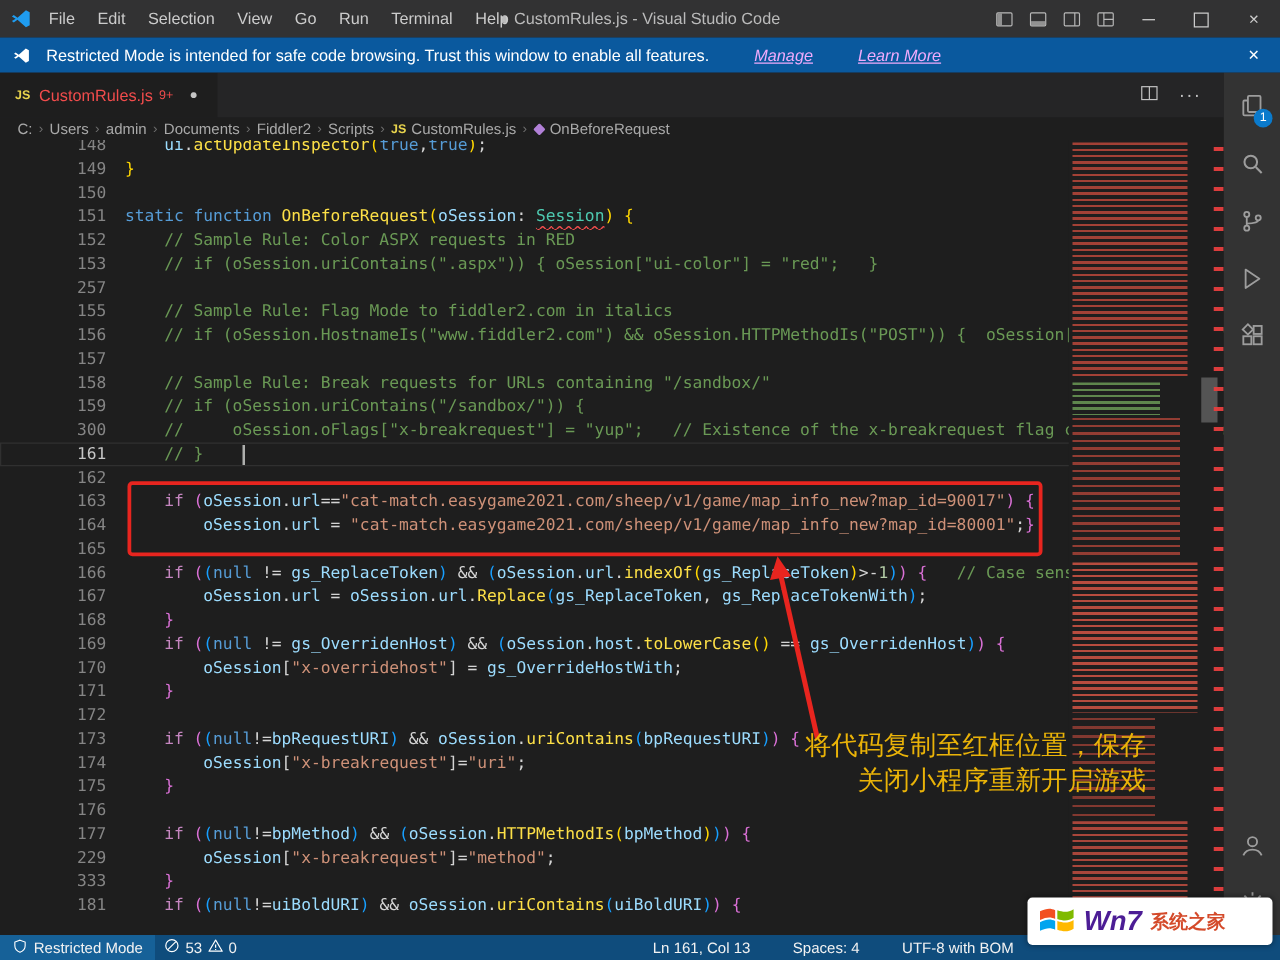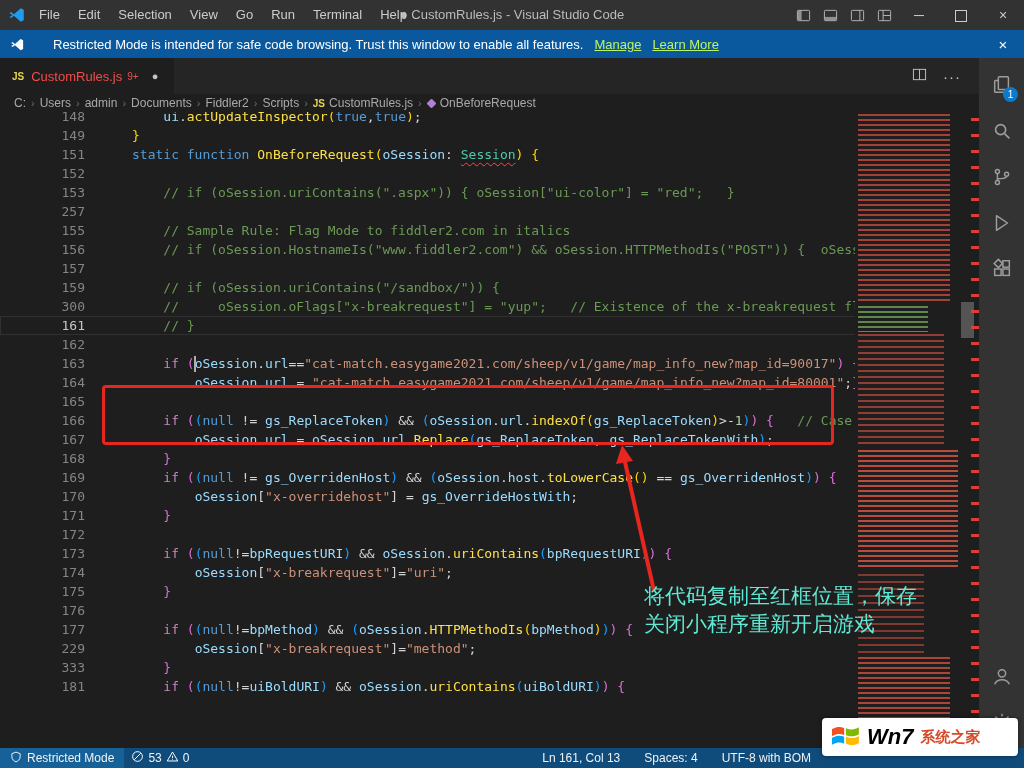--- a/index.html
+++ b/index.html
@@ -14,22 +14,22 @@
   .menu-item{padding:0 9px;line-height:30px;color:#cccccc;cursor:default;}
   .tb-title{position:absolute;left:0;right:0;text-align:center;line-height:30px;color:#bbbbbb;pointer-events:none;}
   .tb-controls{margin-left:auto;display:flex;align-items:center;height:100%;z-index:2;}
   .layout-ic{width:27px;height:30px;display:flex;align-items:center;justify-content:center;color:#b9b9b9;}
   .win-btn{width:42px;height:30px;line-height:30px;text-align:center;font-size:14px;color:#cccccc;}
   .max-box{display:inline-block;width:10px;height:10px;border:1px solid #ccc;vertical-align:middle;}
 
   
   .banner{position:absolute;top:30px;left:0;right:0;height:28px;background:#0a599e;display:flex;align-items:center;
           padding:0 10px;color:#fff;z-index:3;}
-  .banner .b-text{margin-left:24px;}
-  .banner-link{text-decoration:underline;color:#bef264;margin-left:11px;cursor:pointer;}
+  .banner .b-text{margin-left:8px;}
+  .banner-link{text-decoration:underline;color:#f0abfc;margin-left:36px;cursor:pointer;font-style:italic;}
   .banner-close{margin-left:auto;font-size:15px;width:22px;text-align:center;cursor:pointer;}
 
   
   .tabbar{position:absolute;top:58px;left:0;right:45px;height:36px;background:#252526;display:flex;align-items:stretch;}
   .tab{display:flex;align-items:center;gap:7px;padding:0 12px;background:#1e1e1e;min-width:150px;}
   .js-ic{color:#e8d44d;font-weight:bold;font-size:10px;}
   .tab-name{color:#f14c4c;}
   .tab-badge{color:#f14c4c;font-size:10px;margin-left:-2px;}
   .tab-dirty{color:#c5c5c5;font-size:11px;margin-left:6px;}
   .tab-actions{margin-left:auto;display:flex;align-items:center;gap:16px;padding-right:18px;color:#c5c5c5;}
@@ -40,21 +40,21 @@
                align-items:center;padding-left:14px;font-size:12px;color:#a9a9a9;white-space:nowrap;}
   .bc-item{display:flex;align-items:center;cursor:pointer;}
   .bc-sep{color:#6e6e6e;margin:0 5px;font-size:11px;}
   .bc-js{margin-right:4px;}
   .sym-method{width:7px;height:7px;background:#b180d7;transform:rotate(45deg);border-radius:1px;display:inline-block;margin:0 5px 0 1px;}
 
   
   .editor{position:absolute;top:112px;left:0;right:45px;bottom:20px;overflow:hidden;background:#1e1e1e;}
   .lines{position:absolute;top:-5px;left:0;right:0;font-family:"DejaVu Sans Mono","Liberation Mono",monospace;
          font-size:13px;line-height:19px;}
-  .code-line{display:flex;height:19px;white-space:pre;gap:32px;}
+  .code-line{display:flex;height:19px;white-space:pre;}
   .code-line.active{outline:1px solid #303030;outline-offset:-1px;}
   .code-line.active .ln{color:#c6c6c6;}
   .ln{width:100px;padding-right:15px;box-sizing:border-box;text-align:right;color:#858585;flex:none;}
   .code{white-space:pre;}
   .tk-pln{color:#d4d4d4}.tk-kw{color:#569cd6}.tk-ctl{color:#c586c0}.tk-fn{color:#fde047}
   .tk-var{color:#9cdcfe}.tk-str{color:#ce9178}.tk-cm{color:#6a9955}.tk-typ{color:#4ec9b0}
   .tk-num{color:#b5cea8}.tk-b1{color:#ffd700}.tk-b2{color:#da70d6}.tk-b3{color:#179fff}
   .tk-err{text-decoration:underline wavy #f14c4c 1px;text-underline-offset:3px;}
   .cursor{position:absolute;left:194px;top:244px;width:2px;height:16px;background:#aeafad;}
 
@@ -67,42 +67,42 @@
   .mm4{top:338px;height:120px;width:100px;background:repeating-linear-gradient(180deg,rgba(210,84,68,.85) 0 2px,transparent 2px 5px);}
   .mm5{top:462px;height:80px;width:66px;background:repeating-linear-gradient(180deg,rgba(196,74,60,.6) 0 2px,transparent 2px 7px);}
   .mm6{top:545px;height:90px;width:92px;background:repeating-linear-gradient(180deg,rgba(204,80,66,.8) 0 2px,transparent 2px 5px);}
   .mm-thumb{position:absolute;right:5px;top:190px;width:13px;height:36px;background:rgba(150,150,150,.45);}
   .ruler{position:absolute;right:0;top:0;bottom:0;width:8px;
          background:repeating-linear-gradient(180deg,transparent 0 6px,rgba(229,62,62,.95) 6px 9px,transparent 9px 16px);}
 
   
   .red-box{position:absolute;left:102px;top:273px;width:726px;height:54px;border:3px solid #e8251f;border-radius:4px;z-index:5;}
   .anno-svg{position:absolute;left:0;top:0;pointer-events:none;z-index:5;}
-  .anno-text{position:absolute;left:644px;top:470px;color:#5eead4;font-size:21px;line-height:28px;
-             font-family:"DejaVu Sans",sans-serif;z-index:5;}
+  .anno-text{position:absolute;left:644px;top:470px;color:#eab308;font-size:21px;line-height:28px;
+             font-family:"DejaVu Sans",sans-serif;z-index:5;text-align:right;}
 
   
   .activitybar{position:absolute;top:58px;right:0;width:45px;bottom:20px;background:#333333;display:flex;
                flex-direction:column;align-items:center;padding-top:4px;box-sizing:border-box;}
   .ab-icon{width:45px;height:46px;display:flex;align-items:center;justify-content:center;position:relative;color:#9d9d9d;cursor:pointer;}
   .badge{position:absolute;right:6px;bottom:6px;min-width:15px;height:15px;border-radius:50%;background:#0a7acc;
          color:#fff;font-size:10px;line-height:15px;text-align:center;}
   .ab-bottom{margin-top:auto;display:flex;flex-direction:column;padding-bottom:2px;}
 
   
   .statusbar{position:absolute;left:0;right:0;bottom:0;height:20px;background:#0f4c7c;display:flex;
              align-items:center;font-size:12px;color:#f2f2f2;z-index:4;}
   .sb-restricted{background:#166198;height:100%;display:flex;align-items:center;padding:0 10px;gap:5px;cursor:pointer;}
   .sb-item{padding:0 7px;display:flex;align-items:center;gap:4px;cursor:pointer;}
-  .sb-right{margin-left:auto;display:flex;margin-right:206px;gap:10px;}
+  .sb-right{margin-left:auto;display:flex;margin-right:206px;gap:20px;}
 
   
   .watermark{position:absolute;left:822px;top:718px;width:196px;height:38px;background:#ffffff;border-radius:4px;
              display:flex;align-items:center;padding:0 8px;gap:7px;z-index:50;box-shadow:0 0 5px rgba(0,0,0,.45);box-sizing:border-box;}
-  .wm-brand{font-size:22px;font-weight:bold;font-style:italic;color:#000000;line-height:38px;}
+  .wm-brand{font-size:22px;font-weight:bold;font-style:italic;color:#4c1d95;line-height:38px;}
   .wm-suffix{font-size:15px;color:#d44a2a;font-weight:bold;}
 </style>
 </head>
 <body>
 
 <div class="app">
 
   <div class="titlebar">
     <div class="tb-left">
       <span class="logo">
@@ -199,27 +199,29 @@
       <span class="bc-sep">›</span>
       <span class="bc-item"><span class="js-ic bc-js">JS</span>CustomRules.js</span>
       <span class="bc-sep">›</span>
       <span class="bc-item"><span class="sym-method"></span>OnBeforeRequest</span>
     </div>
 
   <div class="editor">
     <div class="lines">
         <div class="code-line"><span class="ln">148</span><span class="code"><span class="tk-pln">    </span><span class="tk-var">ui</span><span class="tk-pln">.</span><span class="tk-fn">actUpdateInspector</span><span class="tk-b1">(</span><span class="tk-kw">true</span><span class="tk-pln">,</span><span class="tk-kw">true</span><span class="tk-b1">)</span><span class="tk-pln">;</span></span></div>
         <div class="code-line"><span class="ln">149</span><span class="code"><span class="tk-b1">}</span></span></div>
+        <div class="code-line"><span class="ln">150</span><span class="code"></span></div>
         <div class="code-line"><span class="ln">151</span><span class="code"><span class="tk-kw">static</span><span class="tk-pln"> </span><span class="tk-kw">function</span><span class="tk-pln"> </span><span class="tk-fn">OnBeforeRequest</span><span class="tk-b1">(</span><span class="tk-var">oSession</span><span class="tk-pln">: </span><span class="tk-typ tk-err">Session</span><span class="tk-b1">)</span><span class="tk-pln"> </span><span class="tk-b1">{</span></span></div>
-        <div class="code-line"><span class="ln">152</span></div>
+        <div class="code-line"><span class="ln">152</span><span class="code"><span class="tk-pln">    </span><span class="tk-cm">// Sample Rule: Color ASPX requests in RED</span></span></div>
         <div class="code-line"><span class="ln">153</span><span class="code"><span class="tk-pln">    </span><span class="tk-cm">// if (oSession.uriContains(".aspx")) { oSession["ui-color"] = "red";   }</span></span></div>
         <div class="code-line"><span class="ln">257</span><span class="code"></span></div>
         <div class="code-line"><span class="ln">155</span><span class="code"><span class="tk-pln">    </span><span class="tk-cm">// Sample Rule: Flag Mode to fiddler2.com in italics</span></span></div>
         <div class="code-line"><span class="ln">156</span><span class="code"><span class="tk-pln">    </span><span class="tk-cm">// if (oSession.HostnameIs("www.fiddler2.com") &amp;&amp; oSession.HTTPMethodIs("POST")) {  oSession["ui-italic"] = "yup"; }</span></span></div>
         <div class="code-line"><span class="ln">157</span><span class="code"></span></div>
+        <div class="code-line"><span class="ln">158</span><span class="code"><span class="tk-pln">    </span><span class="tk-cm">// Sample Rule: Break requests for URLs containing "/sandbox/"</span></span></div>
         <div class="code-line"><span class="ln">159</span><span class="code"><span class="tk-pln">    </span><span class="tk-cm">// if (oSession.uriContains("/sandbox/")) {</span></span></div>
         <div class="code-line"><span class="ln">300</span><span class="code"><span class="tk-pln">    </span><span class="tk-cm">//     oSession.oFlags["x-breakrequest"] = "yup";   // Existence of the x-breakrequest flag creates a breakpoint; the value is unimportant</span></span></div>
         <div class="code-line active"><span class="ln">161</span><span class="code"><span class="tk-pln">    </span><span class="tk-cm">// }</span></span></div>
         <div class="code-line"><span class="ln">162</span><span class="code"></span></div>
         <div class="code-line"><span class="ln">163</span><span class="code"><span class="tk-pln">    </span><span class="tk-ctl">if</span><span class="tk-pln"> </span><span class="tk-b2">(</span><span class="tk-var">oSession</span><span class="tk-pln">.</span><span class="tk-var">url</span><span class="tk-pln">==</span><span class="tk-str">"cat-match.easygame2021.com/sheep/v1/game/map_info_new?map_id=90017"</span><span class="tk-b2">)</span><span class="tk-pln"> </span><span class="tk-b2">{</span></span></div>
         <div class="code-line"><span class="ln">164</span><span class="code"><span class="tk-pln">        </span><span class="tk-var">oSession</span><span class="tk-pln">.</span><span class="tk-var">url</span><span class="tk-pln"> = </span><span class="tk-str">"cat-match.easygame2021.com/sheep/v1/game/map_info_new?map_id=80001"</span><span class="tk-pln">;</span><span class="tk-b2">}</span></span></div>
         <div class="code-line"><span class="ln">165</span><span class="code"></span></div>
         <div class="code-line"><span class="ln">166</span><span class="code"><span class="tk-pln">    </span><span class="tk-ctl">if</span><span class="tk-pln"> </span><span class="tk-b2">(</span><span class="tk-b3">(</span><span class="tk-kw">null</span><span class="tk-pln"> != </span><span class="tk-var">gs_ReplaceToken</span><span class="tk-b3">)</span><span class="tk-pln"> &amp;&amp; </span><span class="tk-b3">(</span><span class="tk-var">oSession</span><span class="tk-pln">.</span><span class="tk-var">url</span><span class="tk-pln">.</span><span class="tk-fn">indexOf</span><span class="tk-b1">(</span><span class="tk-var">gs_ReplaceToken</span><span class="tk-b1">)</span><span class="tk-pln">&gt;-</span><span class="tk-num">1</span><span class="tk-b3">)</span><span class="tk-b2">)</span><span class="tk-pln"> </span><span class="tk-b2">{</span><span class="tk-pln">   </span><span class="tk-cm">// Case sensitive</span></span></div>
         <div class="code-line"><span class="ln">167</span><span class="code"><span class="tk-pln">        </span><span class="tk-var">oSession</span><span class="tk-pln">.</span><span class="tk-var">url</span><span class="tk-pln"> = </span><span class="tk-var">oSession</span><span class="tk-pln">.</span><span class="tk-var">url</span><span class="tk-pln">.</span><span class="tk-fn">Replace</span><span class="tk-b3">(</span><span class="tk-var">gs_ReplaceToken</span><span class="tk-pln">, </span><span class="tk-var">gs_ReplaceTokenWith</span><span class="tk-b3">)</span><span class="tk-pln">;</span></span></div>
         <div class="code-line"><span class="ln">168</span><span class="code"><span class="tk-pln">    </span><span class="tk-b2">}</span></span></div>

